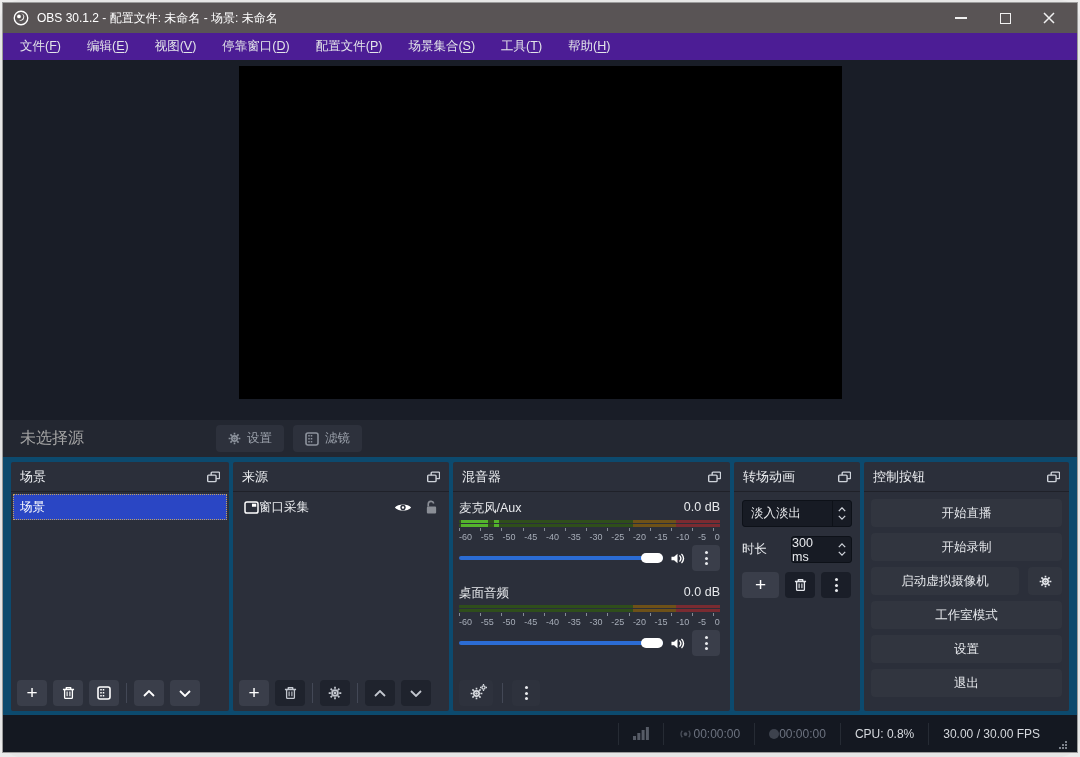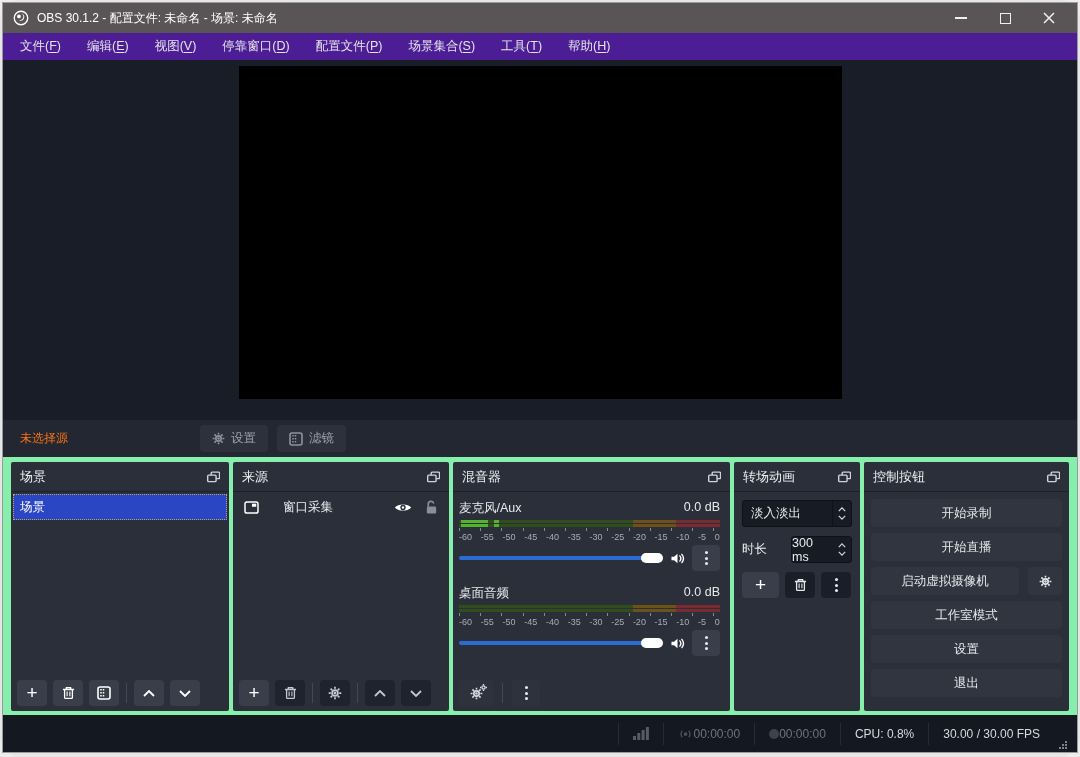--- a/index.html
+++ b/index.html
@@ -31,44 +31,44 @@
   .menubar { height:27px; flex:0 0 27px; background:#4c1d95; display:flex; align-items:center; padding-left:4px; list-style:none; }
   .menu-item { font-size:12.5px; color:#e3e5e9; padding:5px 13px; cursor:default; white-space:nowrap; }
   .menu-item u { text-underline-offset:2px; }
 
   
   .preview { flex:1 1 auto; background:#191d27; display:flex; justify-content:center; align-items:flex-start; }
   .canvas { width:603px; height:333px; margin-top:6px; background:#000; }
 
   
   .srctoolbar { height:37px; flex:0 0 37px; background:#232731; display:flex; align-items:center; padding:0 17px; }
-  .src-status { font-size:12px; color:#f97316; }
+  .src-status { font-size:16px; color:#a3a3a3; }
   .srctb-buttons { display:flex; gap:9px; margin-left:132px; }
   .srctb-btn { height:27px; padding:0 12px; border-radius:4px; background:#2d313c; display:flex; align-items:center; gap:6px;
                font-size:12.5px; color:#9aa0aa; }
   .srctb-btn svg { color:#8d939d; }
 
   
-  .docks { height:258px; flex:0 0 258px; background:#86efac; display:flex; gap:4px; padding:5px 8px 4px 8px; }
+  .docks { height:258px; flex:0 0 258px; background:#0c4a6e; display:flex; gap:4px; padding:5px 8px 4px 8px; }
   .panel { background:#2b2f3a; border-radius:2px; display:flex; flex-direction:column; overflow:hidden; }
   .p-scenes { flex:0 0 218px; }
   .p-sources { flex:0 0 216px; }
   .p-mixer { flex:0 0 277px; }
   .p-transitions { flex:0 0 126px; }
   .p-controls { flex:1 1 auto; }
   .panel-header { height:30px; flex:0 0 30px; display:flex; align-items:center; justify-content:space-between;
                   padding:0 9px; border-bottom:1px solid rgba(0,0,0,.28); }
   .panel-title { font-size:13px; color:#eceef1; }
   .dock-icon { display:flex; }
 
   
   .list { padding:2px; }
   .scene-item { height:26px; display:flex; align-items:center; padding:0 6px; font-size:12.5px; color:#fff;
                 background:#2a46c4; border:1px dotted #c4a35e; }
-  .source-item { height:27px; display:flex; align-items:center; gap:24px; padding:0 9px; font-size:12.5px; color:#e8eaed; }
+  .source-item { height:27px; display:flex; align-items:center; gap:0; padding:0 9px; font-size:12.5px; color:#e8eaed; }
   .source-item .right-icons { margin-left:auto; display:flex; align-items:center; gap:13px; }
 
   .panel-toolbar { margin-top:auto; padding:4px 6px 5px 6px; display:flex; align-items:center; gap:6px; }
   .tb-btn { width:30px; height:26px; border-radius:4px; background:#3a3e4a; display:flex; align-items:center; justify-content:center; color:#fff; }
   .tb-btn.dim { background:#1f232d; color:#c3c7cf; }
   .tb-sep { width:1px; height:20px; background:#434856; margin:0 1px; }
   .plus-glyph { font-size:19px; font-weight:400; line-height:1; margin-top:-2px; }
 
   
   .mixer-body { padding:8px 10px 0 6px; }
@@ -511,22 +511,22 @@
       <div class="panel-header">
         <span class="panel-title">控制按钮</span>
         <span class="dock-icon">
           <svg width="13" height="12" viewBox="0 0 14 12">
                 <rect x="4.5" y=".75" width="9" height="7" rx="1" fill="none" stroke="#cfd3da" stroke-width="1.5"></rect>
                 <rect x=".75" y="4" width="9" height="7" rx="1" fill="#2b2f3a" stroke="#cfd3da" stroke-width="1.5"></rect>
               </svg>
         </span>
       </div>
       <div class="controls-body">
+        <div class="ctl-btn">开始直播</div>
         <div class="ctl-btn">开始录制</div>
-        <div class="ctl-btn">开始直播</div>
         <div class="vcam-row">
           <div class="ctl-btn">启动虚拟摄像机</div>
           <div class="vcam-gear">
             <svg width="13" height="13" viewBox="0 0 16 16">
                   <g stroke="currentColor" stroke-width="2" fill="none">
                     <circle cx="8" cy="8" r="3.3"></circle>
                     <path d="M8 .8v2.4M8 12.8v2.4M.8 8h2.4M12.8 8h2.4M3 3l1.7 1.7M11.3 11.3L13 13M13 3l-1.7 1.7M4.7 11.3L3 13"></path>
                   </g>
                   <circle cx="8" cy="8" r="1.6" fill="currentColor"></circle>
                 </svg>

